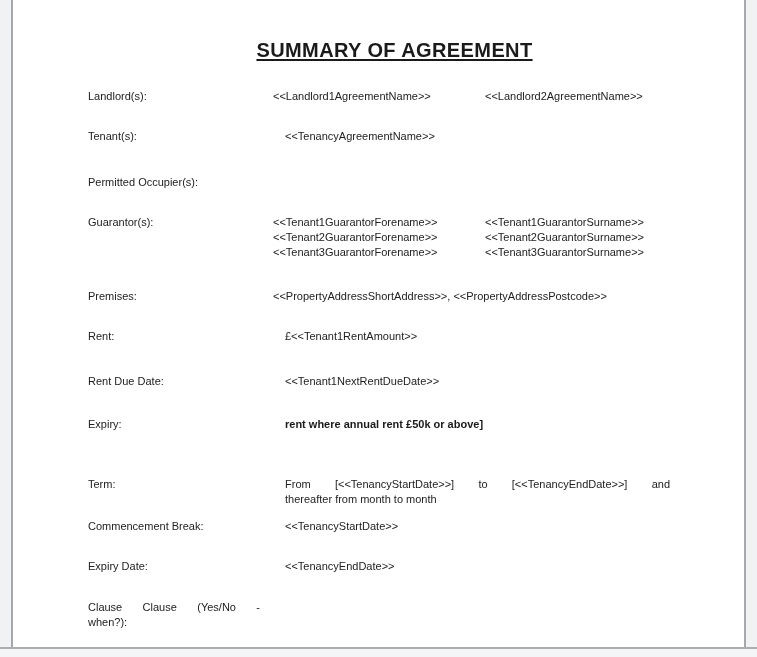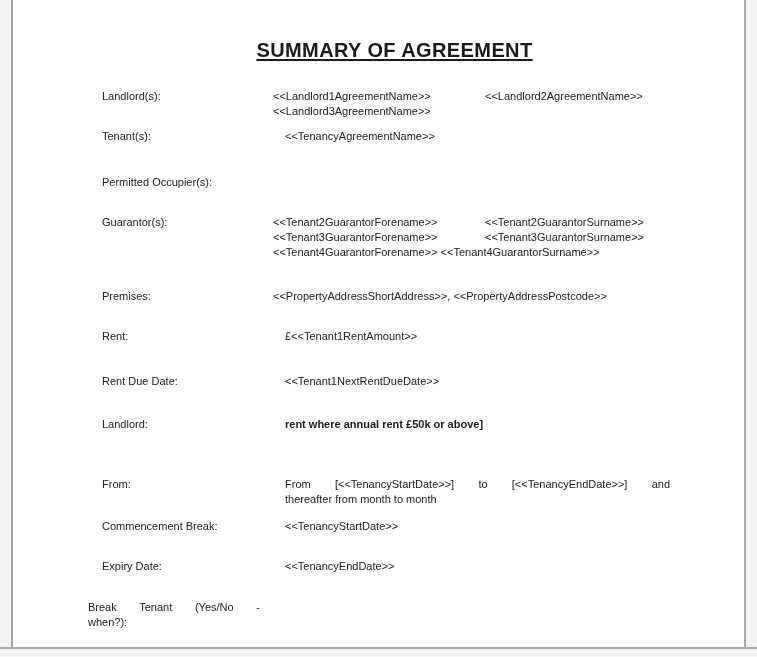--- a/index.html
+++ b/index.html
@@ -28,21 +28,21 @@
     position:absolute;left:16px;top:39px;width:100%;
     text-align:center;
     font-size:20px;font-weight:bold;
     letter-spacing:0.4px;
     text-decoration:underline;
     text-decoration-thickness:1.5px;
     text-underline-offset:2px;
     color:#1a1a1a;
   }
   .row{position:absolute;left:0;width:100%;font-size:11px;line-height:15px;}
-  .label{position:absolute;left:89px;white-space:nowrap;}
+  .label{position:absolute;left:75px;white-space:nowrap;}
   .label-block{position:absolute;left:75px;width:172px;}
   .value{position:absolute;left:272px;width:385px;}
   .value-wide{position:absolute;left:260px;width:425px;}
   .vline{position:relative;height:15px;white-space:nowrap;}
   .c2{position:absolute;left:212px;white-space:nowrap;}
   .jline{text-align:justify;text-align-last:justify;white-space:nowrap;}
   .note{font-weight:bold;color:#1a1a1a;}
 </style>
 </head>
 <body>
@@ -52,94 +52,94 @@
 
     <div class="doc-title">SUMMARY OF AGREEMENT</div>
 
     <div class="row" style="top:89px;">
       <span class="label">Landlord(s):</span>
       <div class="value-wide">
         <div class="vline">
           <span>&lt;&lt;Landlord1AgreementName&gt;&gt;</span>
           <span class="c2">&lt;&lt;Landlord2AgreementName&gt;&gt;</span>
         </div>
-        <div class="vline">
-          <span>&lt;&lt;Landlord3AgreementName&gt;&gt;</span>
-        </div>
       </div>
     </div>
 
     <div class="row" style="top:129px;">
       <span class="label">Tenant(s):</span>
       <div class="value">&lt;&lt;TenancyAgreementName&gt;&gt;</div>
     </div>
 
     <div class="row" style="top:175px;">
       <span class="label">Permitted Occupier(s):</span>
       <div class="value"></div>
     </div>
 
     <div class="row" style="top:215px;">
       <span class="label">Guarantor(s):</span>
       <div class="value-wide">
         <div class="vline">
+          <span>&lt;&lt;Tenant1GuarantorForename&gt;&gt;</span>
+          <span class="c2">&lt;&lt;Tenant1GuarantorSurname&gt;&gt;</span>
+        </div>
+        <div class="vline">
           <span>&lt;&lt;Tenant2GuarantorForename&gt;&gt;</span>
           <span class="c2">&lt;&lt;Tenant2GuarantorSurname&gt;&gt;</span>
         </div>
         <div class="vline">
           <span>&lt;&lt;Tenant3GuarantorForename&gt;&gt;</span>
           <span class="c2">&lt;&lt;Tenant3GuarantorSurname&gt;&gt;</span>
         </div>
-        <div class="vline">&lt;&lt;Tenant4GuarantorForename&gt;&gt; &lt;&lt;Tenant4GuarantorSurname&gt;&gt;</div>
       </div>
     </div>
 
     <div class="row" style="top:289px;">
       <span class="label">Premises:</span>
       <div class="value-wide">&lt;&lt;PropertyAddressShortAddress&gt;&gt;, &lt;&lt;PropertyAddressPostcode&gt;&gt;</div>
     </div>
 
     <div class="row" style="top:329px;">
       <span class="label">Rent:</span>
       <div class="value">£&lt;&lt;Tenant1RentAmount&gt;&gt;</div>
     </div>
 
     <div class="row" style="top:374px;">
       <span class="label">Rent Due Date:</span>
       <div class="value">&lt;&lt;Tenant1NextRentDueDate&gt;&gt;</div>
     </div>
 
     <div class="row" style="top:417px;">
-      <span class="label">Landlord:</span>
+      <span class="label">Expiry:</span>
       <div class="value">
         <div class="note">rent where annual rent £50k or above]</div>
       </div>
     </div>
 
     <div class="row" style="top:477px;">
-      <span class="label">From:</span>
+      <span class="label">Term:</span>
       <div class="value">
         <div class="jline">From [&lt;&lt;TenancyStartDate&gt;&gt;] to [&lt;&lt;TenancyEndDate&gt;&gt;] and</div>
         <div>thereafter from month to month</div>
       </div>
     </div>
 
     <div class="row" style="top:519px;">
       <span class="label">Commencement Break:</span>
       <div class="value">&lt;&lt;TenancyStartDate&gt;&gt;</div>
     </div>
 
     <div class="row" style="top:559px;">
       <span class="label">Expiry Date:</span>
       <div class="value">&lt;&lt;TenancyEndDate&gt;&gt;</div>
     </div>
 
     <div class="row" style="top:600px;">
       <div class="label-block">
-        <div class="jline">Break Tenant (Yes/No -</div>
+        <div class="jline">Clause Clause (Yes/No -</div>
         <div>when?):</div>
       </div>
       <div class="value"></div>
     </div>
 
   </div>
   <div class="bottom-strip"></div>
 </div>
 
 </body></html>

